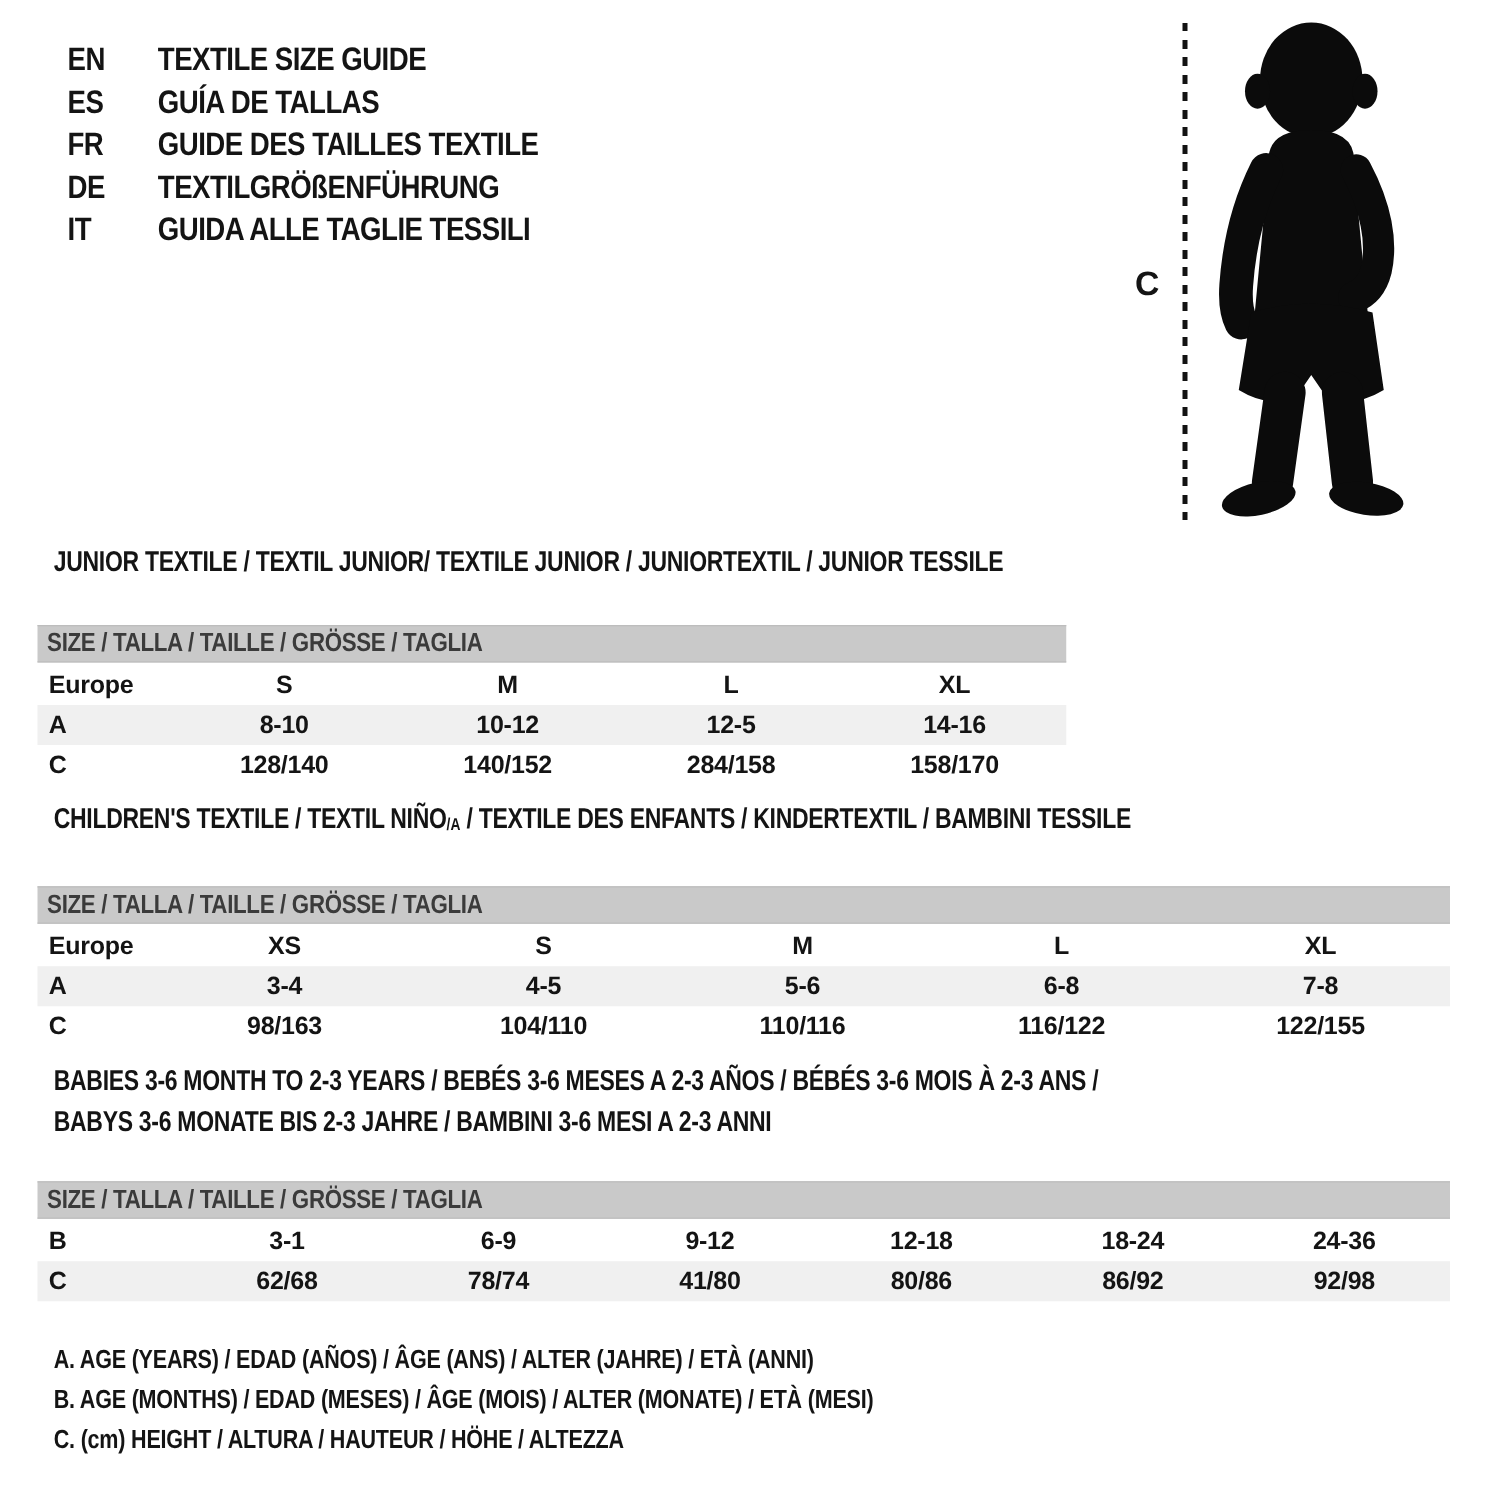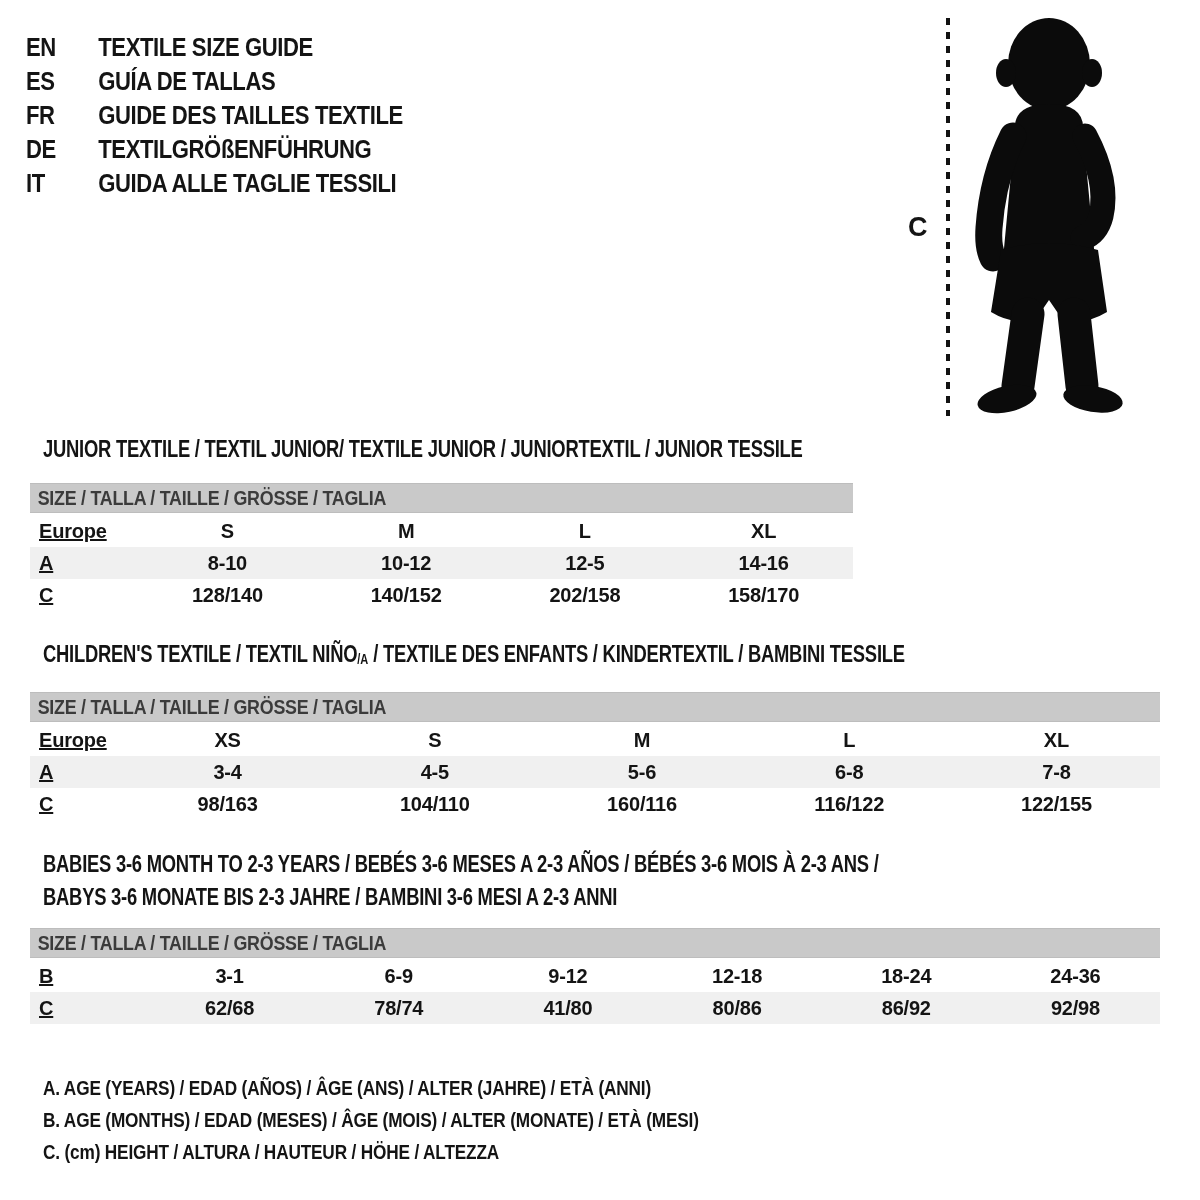--- a/index.html
+++ b/index.html
@@ -5,21 +5,21 @@
   html,body{margin:0;padding:0;}
   body{
     width:1200px;height:1200px;position:relative;overflow:hidden;
     background:#ffffff;color:#141414;
     font-family:"Liberation Sans", sans-serif;
     -webkit-font-smoothing:antialiased;
   }
   .abs{position:absolute;}
 
   
-  .lang-block{left:26px;top:30px;}
+  .lang-block{left:54px;top:30px;}
   .lang-row{
     display:flex;white-space:nowrap;font-weight:bold;font-size:26px;line-height:34px;
     transform:scaleX(0.85);transform-origin:0 0;letter-spacing:-0.5px;
   }
   .lang-code{width:85px;flex:0 0 85px;}
 
   
   .measure-line{
     left:946px;top:18px;width:4px;height:398px;
     background:repeating-linear-gradient(to bottom,#121212 0 7px,transparent 7px 14px);
@@ -31,34 +31,34 @@
   .sheading{
     font-weight:bold;font-size:23px;line-height:24px;white-space:nowrap;
     transform:scaleX(0.80);transform-origin:0 0;letter-spacing:-0.3px;
   }
   .h-junior{left:43px;top:437px;}
   .h-children{left:43px;top:642px;}
   .h-babies{left:43px;top:848px;line-height:33px;}
   .subA{font-size:0.60em;position:relative;top:0.14em;letter-spacing:0;}
 
   
-  .stable{position:absolute;left:30px;}
+  .stable{position:absolute;left:30px;margin-top:17px;}
   .size-bar{
     height:30px;background:#c9c9c9;color:#3b3b3b;
     border-top:1px solid #bdbdbd;border-bottom:1px solid #bdbdbd;box-sizing:border-box;
     font-weight:bold;font-size:21px;line-height:28px;overflow:visible;white-space:nowrap;
   }
   .size-bar .condense{
     display:inline-block;transform:scaleX(0.85);transform-origin:0 50%;
     padding-left:9px;letter-spacing:-0.3px;
   }
   .rows{margin-top:2px;}
   .trow{display:flex;height:32px;align-items:center;font-weight:bold;font-size:20px;letter-spacing:-0.2px;}
   .trow.shaded{background:#f0f0f0;}
-  .tlabel{padding-left:9px;box-sizing:border-box;flex:0 0 auto;text-decoration:underline;}
+  .tlabel{padding-left:9px;box-sizing:border-box;flex:0 0 auto;}
   .tcell{flex:1 1 0;text-align:center;}
   .table-junior{top:483px;width:823px;}
   .table-junior .tlabel{width:108px;}
   .table-children{top:692px;width:1130px;}
   .table-children .tlabel{width:94px;}
   .table-babies{top:928px;width:1130px;}
   .table-babies .tlabel{width:115px;}
 
   
   .notes{left:43px;top:1072px;font-weight:bold;font-size:21px;line-height:32px;
@@ -125,21 +125,21 @@
         <div class="tlabel">A</div>
         <div class="tcell">8-10</div>
         <div class="tcell">10-12</div>
         <div class="tcell">12-5</div>
         <div class="tcell">14-16</div>
       </div>
       <div class="trow">
         <div class="tlabel">C</div>
         <div class="tcell">128/140</div>
         <div class="tcell">140/152</div>
-        <div class="tcell">202/158</div>
+        <div class="tcell">284/158</div>
         <div class="tcell">158/170</div>
       </div>
     </div>
 </div>
 
 <div class="abs sheading h-children">
   <span>CHILDREN'S TEXTILE / TEXTIL NIÑO</span><span class="subA">/A</span><span> / TEXTILE DES ENFANTS / KINDERTEXTIL / BAMBINI TESSILE</span>
 </div>
 <div class="stable table-children">
   <div class="size-bar">
@@ -159,21 +159,21 @@
         <div class="tcell">3-4</div>
         <div class="tcell">4-5</div>
         <div class="tcell">5-6</div>
         <div class="tcell">6-8</div>
         <div class="tcell">7-8</div>
       </div>
       <div class="trow">
         <div class="tlabel">C</div>
         <div class="tcell">98/163</div>
         <div class="tcell">104/110</div>
-        <div class="tcell">160/116</div>
+        <div class="tcell">110/116</div>
         <div class="tcell">116/122</div>
         <div class="tcell">122/155</div>
       </div>
     </div>
 </div>
 
 <div class="abs sheading h-babies">
   <div>BABIES 3-6 MONTH TO 2-3 YEARS / BEBÉS 3-6 MESES A 2-3 AÑOS / BÉBÉS 3-6 MOIS À 2-3 ANS /</div>
   <div>BABYS 3-6 MONATE BIS 2-3 JAHRE / BAMBINI 3-6 MESI A 2-3 ANNI</div>
 </div>

